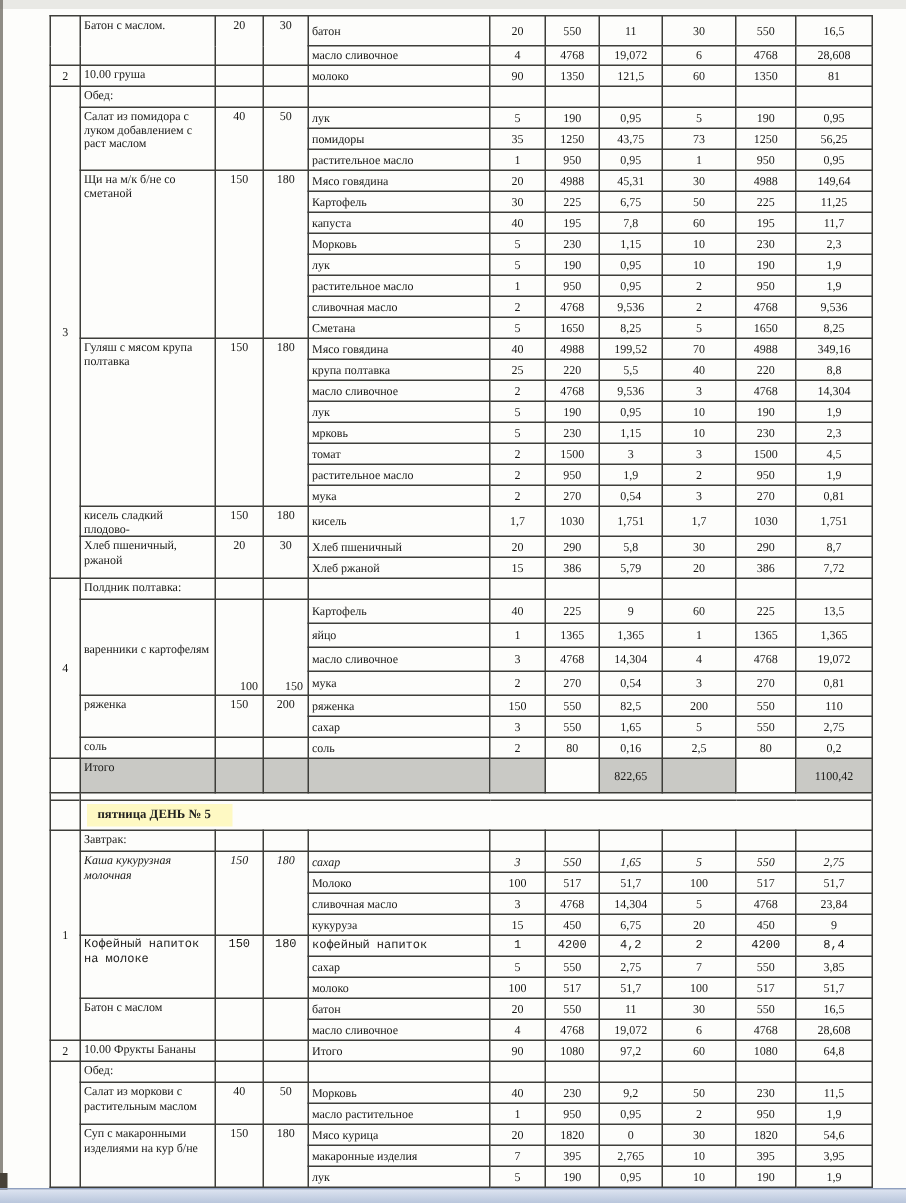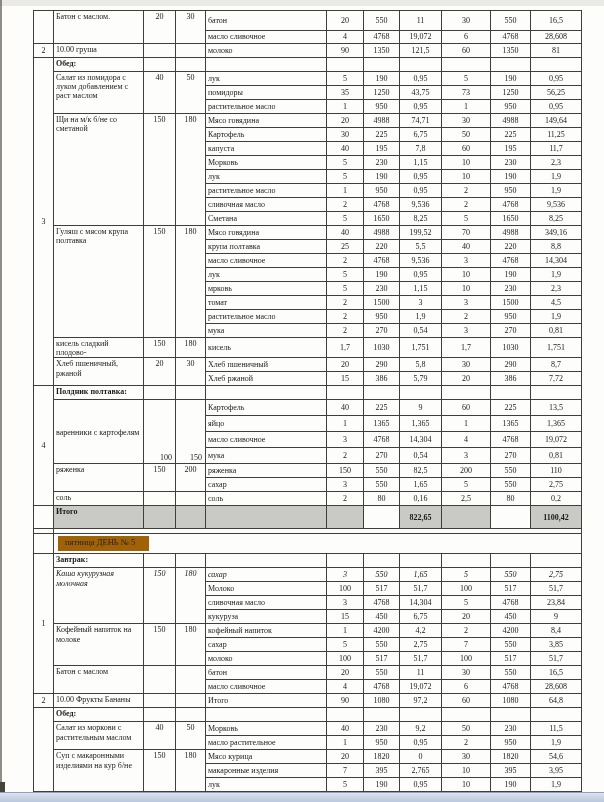--- a/index.html
+++ b/index.html
@@ -25,28 +25,28 @@
     padding:0 2px;vertical-align:middle;overflow:hidden;
     background:transparent;
   }
   td.numc{text-align:center;vertical-align:middle;padding:0;}
   td.dishc{vertical-align:top;padding-top:1px;}
   td.vmid{vertical-align:middle;}
   td.wc{text-align:center;vertical-align:top;padding-top:1px;}
   td.wbot{vertical-align:bottom;text-align:right;padding-right:3px;padding-bottom:1px;}
   td.ingc{text-align:left;}
   td.valc{text-align:center;}
-  td.b,.b{font-weight:bold;}
+  td.b,.b{font-weight:normal;}
   td.gray{background:#c9c9c5;}
   tr.gaprow td{border-top:none;border-bottom:none;}
   td.gapL{border-left:1px solid #3e3e3a;border-right:1px solid #3e3e3a;}
   td.gapR{border-left:none;border-right:1px solid #3e3e3a;}
   td.dayc{border-left:1px solid #3e3e3a;padding:0;vertical-align:middle;}
   .day-box{
-    display:inline-block;background:#a16207;font-weight:normal;
+    display:inline-block;background:#fef9c3;font-weight:bold;
     font-size:8.5px;padding:2px 14px 3px 7px;margin-left:4px;
     color:#232320;
   }
 </style>
 </head>
 <body>
 
 <div class="top-strip"></div>
 <div class="left-edge"></div>
 
@@ -143,21 +143,21 @@
         <td class="valc">950</td>
         <td class="valc">0,95</td>
       </tr>
       <tr style="height: 14px;">
         <td rowspan="8" class="dishc">Щи на м/к б/не со сметаной</td>
         <td rowspan="8" class="wc">150</td>
         <td rowspan="8" class="wc">180</td>
         <td class="ingc">Мясо говядина</td>
         <td class="valc">20</td>
         <td class="valc">4988</td>
-        <td class="valc">74,71</td>
+        <td class="valc">45,31</td>
         <td class="valc">30</td>
         <td class="valc">4988</td>
         <td class="valc">149,64</td>
       </tr>
       <tr style="height: 14px;">
         <td class="ingc">Картофель</td>
         <td class="valc">30</td>
         <td class="valc">225</td>
         <td class="valc">6,75</td>
         <td class="valc">50</td>
@@ -477,21 +477,21 @@
       </tr>
       <tr style="height: 14px;">
         <td class="ingc">кукуруза</td>
         <td class="valc">15</td>
         <td class="valc">450</td>
         <td class="valc">6,75</td>
         <td class="valc">20</td>
         <td class="valc">450</td>
         <td class="valc">9</td>
       </tr>
-      <tr style="height: 14px;">
+      <tr style="height: 14px; font-family: Liberation Mono, monospace;">
         <td rowspan="3" class="dishc">Кофейный напиток на молоке</td>
         <td rowspan="3" class="wc">150</td>
         <td rowspan="3" class="wc">180</td>
         <td class="ingc">кофейный напиток</td>
         <td class="valc">1</td>
         <td class="valc">4200</td>
         <td class="valc">4,2</td>
         <td class="valc">2</td>
         <td class="valc">4200</td>
         <td class="valc">8,4</td>

